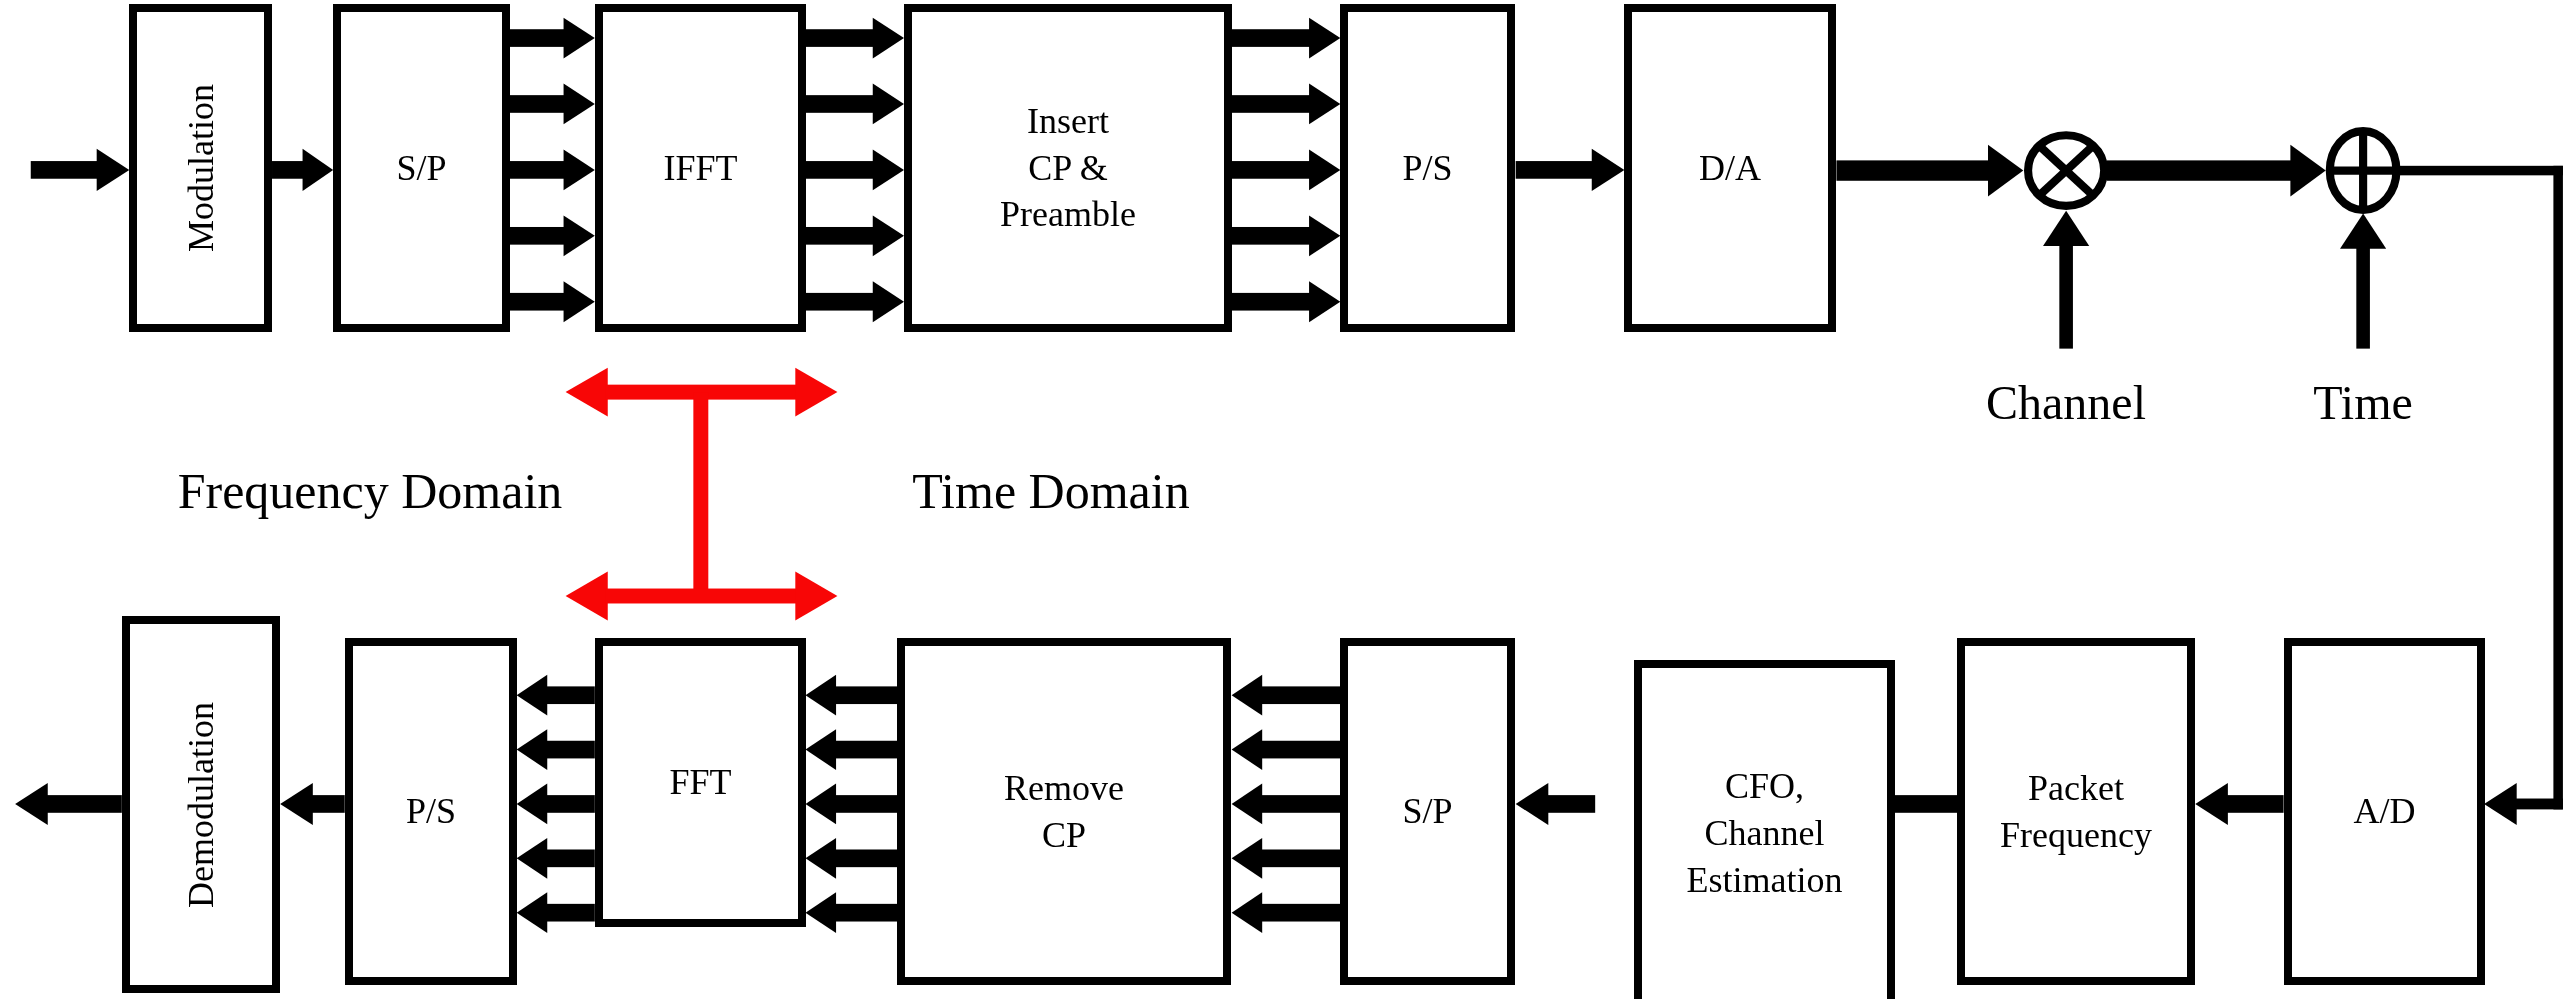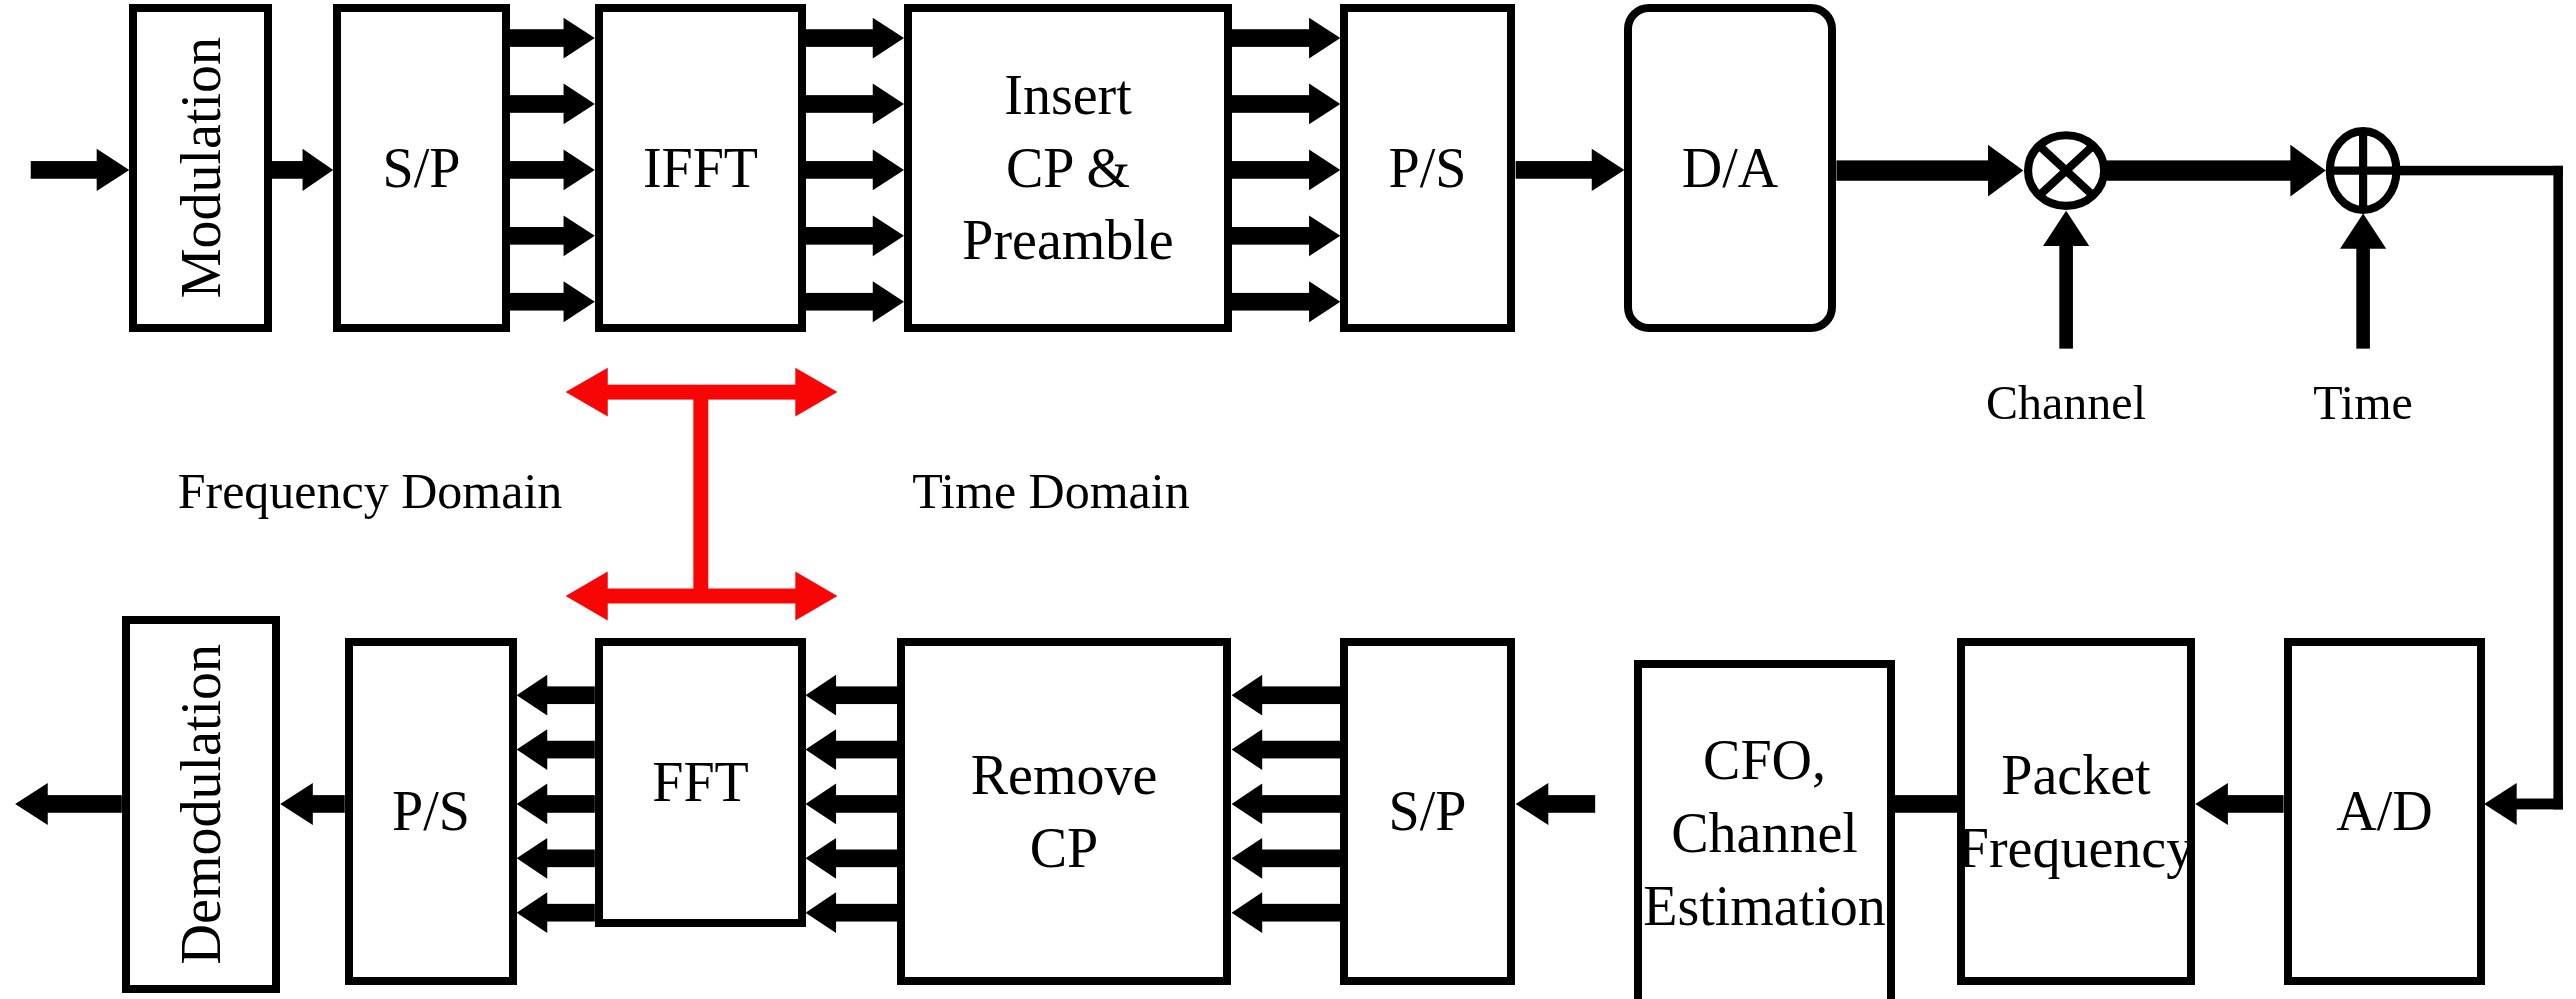--- a/index.html
+++ b/index.html
@@ -11,39 +11,39 @@
     color:var(--ink);
   }
   #wires { position:absolute; left:0; top:0; z-index:1; color:var(--ink); }
   #wires .red { color:var(--accent); }
   .block {
     position:absolute; z-index:2; box-sizing:border-box;
     border:8.8px solid var(--ink); background:var(--paper);
     display:flex; align-items:center; justify-content:center;
   }
   .block .lbl {
-    font-size:56px; line-height:1.3; text-align:center; white-space:pre-line;
+    font-size:36px; line-height:1.3; text-align:center; white-space:pre-line;
     color:var(--ink);
   }
   .block.vertical .lbl {
     writing-mode:vertical-rl; transform:rotate(180deg);
     white-space:nowrap; line-height:1;
   }
   .float-label {
     position:absolute; z-index:2; transform:translate(-50%,-50%);
     font-size:48px; white-space:nowrap; color:var(--ink);
   }
   .domain-label { font-size:50px; }
   
   #blk-modulation { left:129px; top:4.1px;  width:143px; height:328px; }
   #blk-sp-tx      { left:333px; top:4.1px;  width:177px; height:328px; }
   #blk-ifft       { left:595px; top:4.1px;  width:211px; height:328px; }
   #blk-insert-cp  { left:904px;top:4.1px;  width:328px; height:328px; }
   #blk-ps-tx      { left:1340px;top:4.1px;  width:175px; height:328px; }
-  #blk-da         { left:1624px;top:4.1px;  width:212px; height:328px;border-radius:25px; }
+  #blk-da         { left:1624px;top:4.1px;  width:212px; height:328px; }
   #blk-demodulation{left:122px; top:616px; width:158px; height:377px; }
   #blk-ps-rx      { left:345px; top:638px; width:172px; height:347px; }
   #blk-fft        { left:595px; top:638px; width:211px; height:289px;justify-content:center; }
   #blk-remove-cp  { left:897px;top:638px; width:334px; height:347px;justify-content:center; }
   #blk-sp-rx      { left:1340px;top:638px; width:175px; height:347px; }
   #blk-cfo        { left:1595px;top:660px; width:261px; height:347px;margin-left:39px; }
   #blk-packet     { left:1957px;top:638px; width:238px; height:347px; }
   #blk-ad         { left:2284px;top:638px; width:201px; height:347px; }
   #lbl-channel { left:2066px; top:402px; }
   #lbl-noise   { left:2363px; top:402px; }

